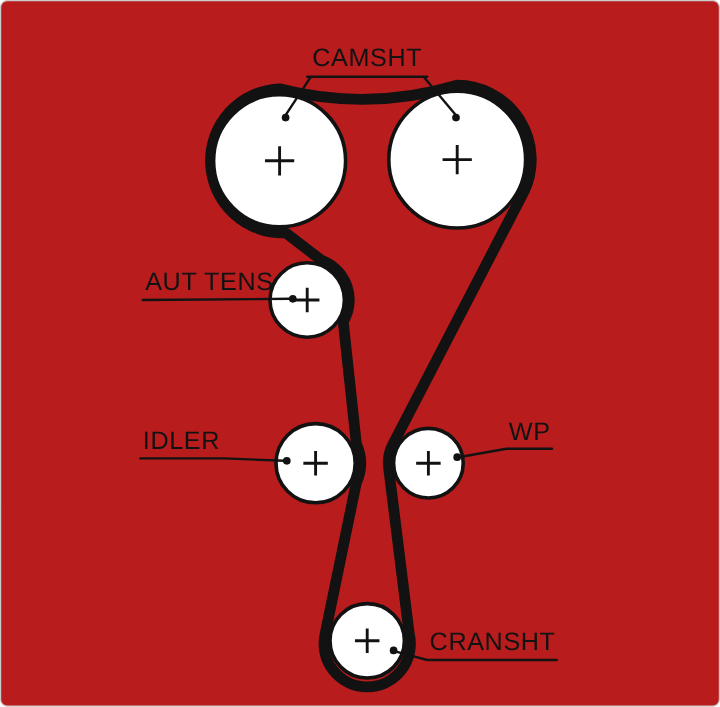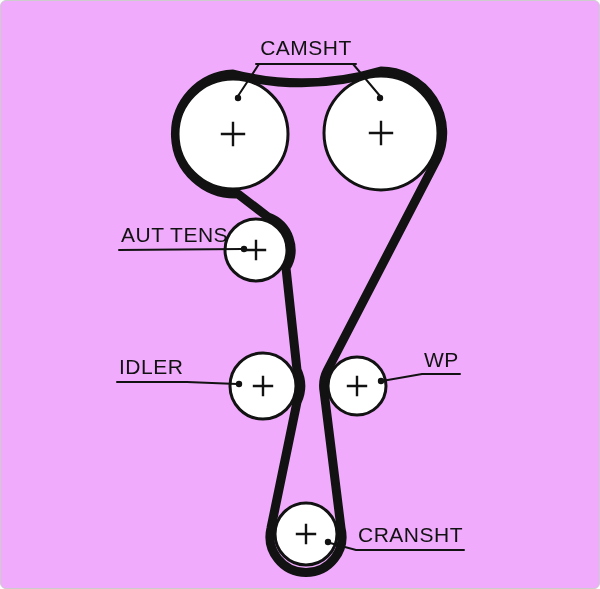--- a/index.html
+++ b/index.html
@@ -1,19 +1,19 @@
 <!DOCTYPE html>
 <html><head>
 <meta charset="utf-8">
 <style>
   html,body{margin:0;padding:0;background:#fff;}
   .stage{
     position:relative;
     width:600px;height:589px;
-    background:#f0abfc;
+    background:#b91c1c;
     border:1px solid #cccccc;
     border-radius:6px;
     box-sizing:border-box;
     overflow:hidden;
     font-family:"Liberation Sans",sans-serif;
   }
   svg{position:absolute;left:0;top:0;}
   .belt{fill:none;stroke:#121212;stroke-width:9;stroke-linejoin:round;stroke-linecap:round;}
   .pulley{fill:#ffffff;stroke:#121212;stroke-width:3;}
   .plus{stroke:#121212;stroke-width:2.4;fill:none;stroke-linecap:square;}

